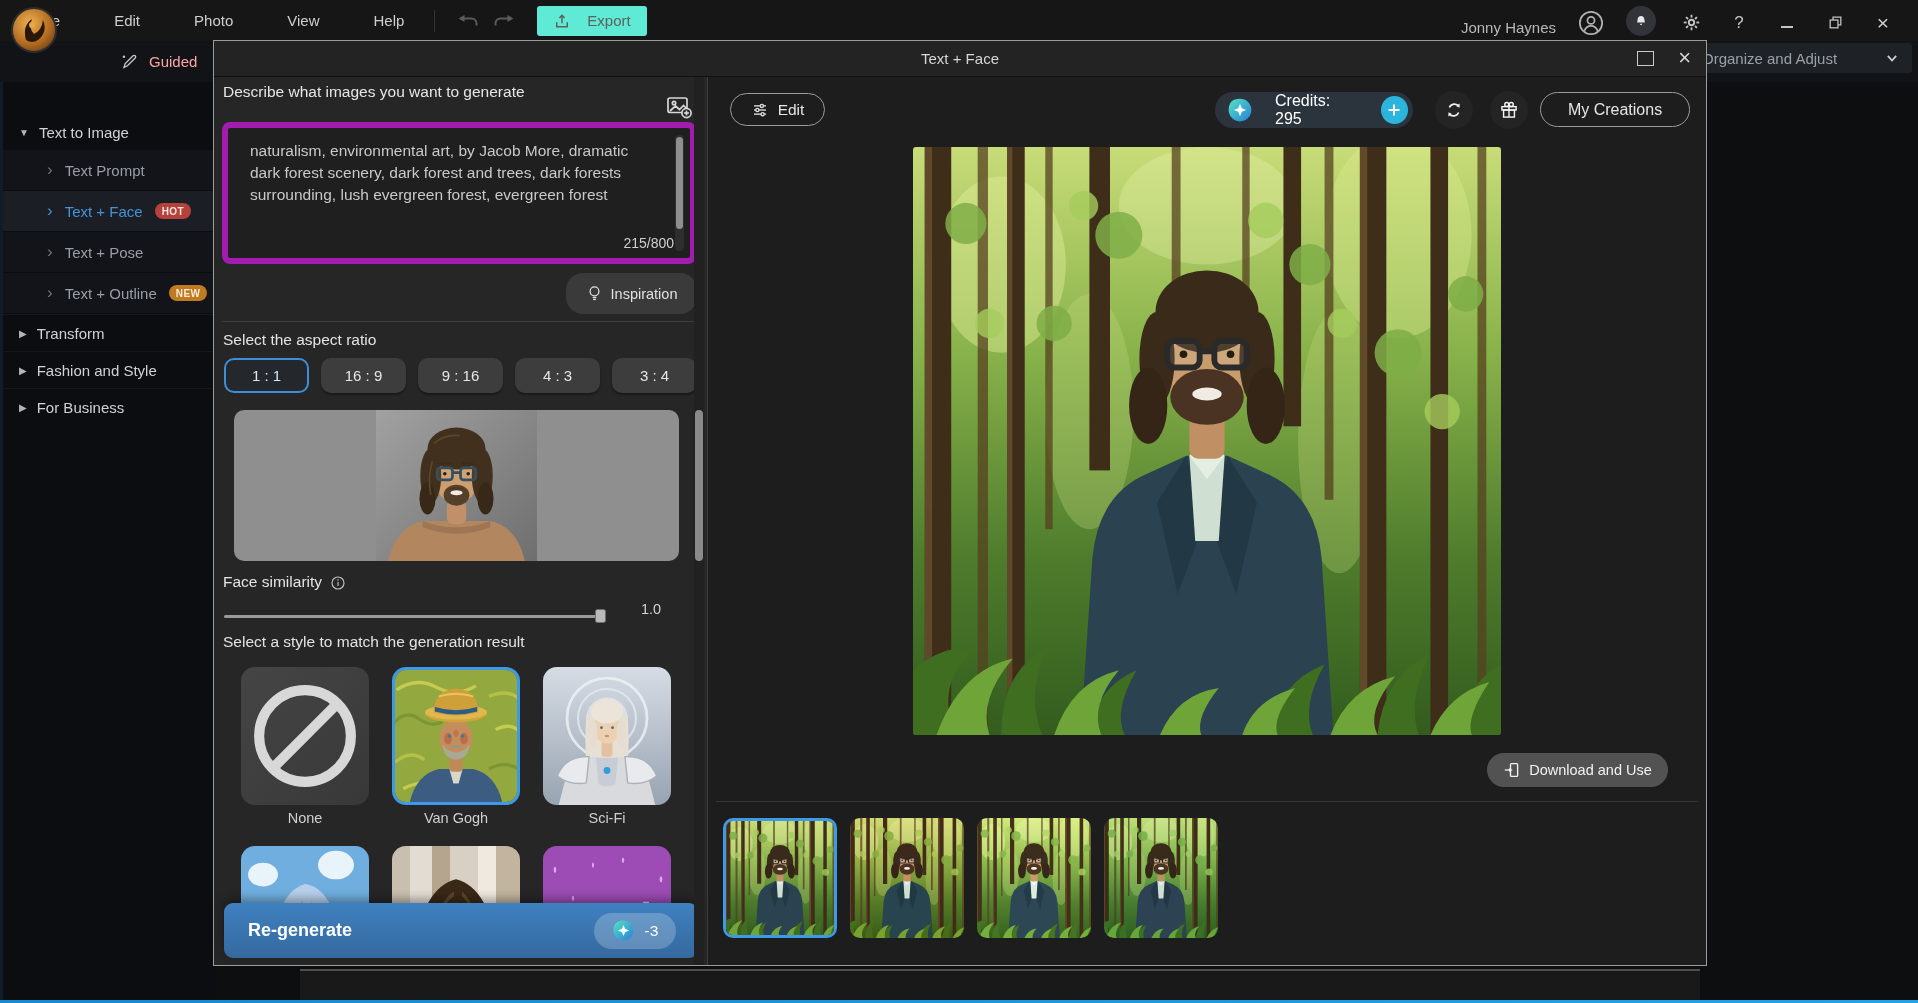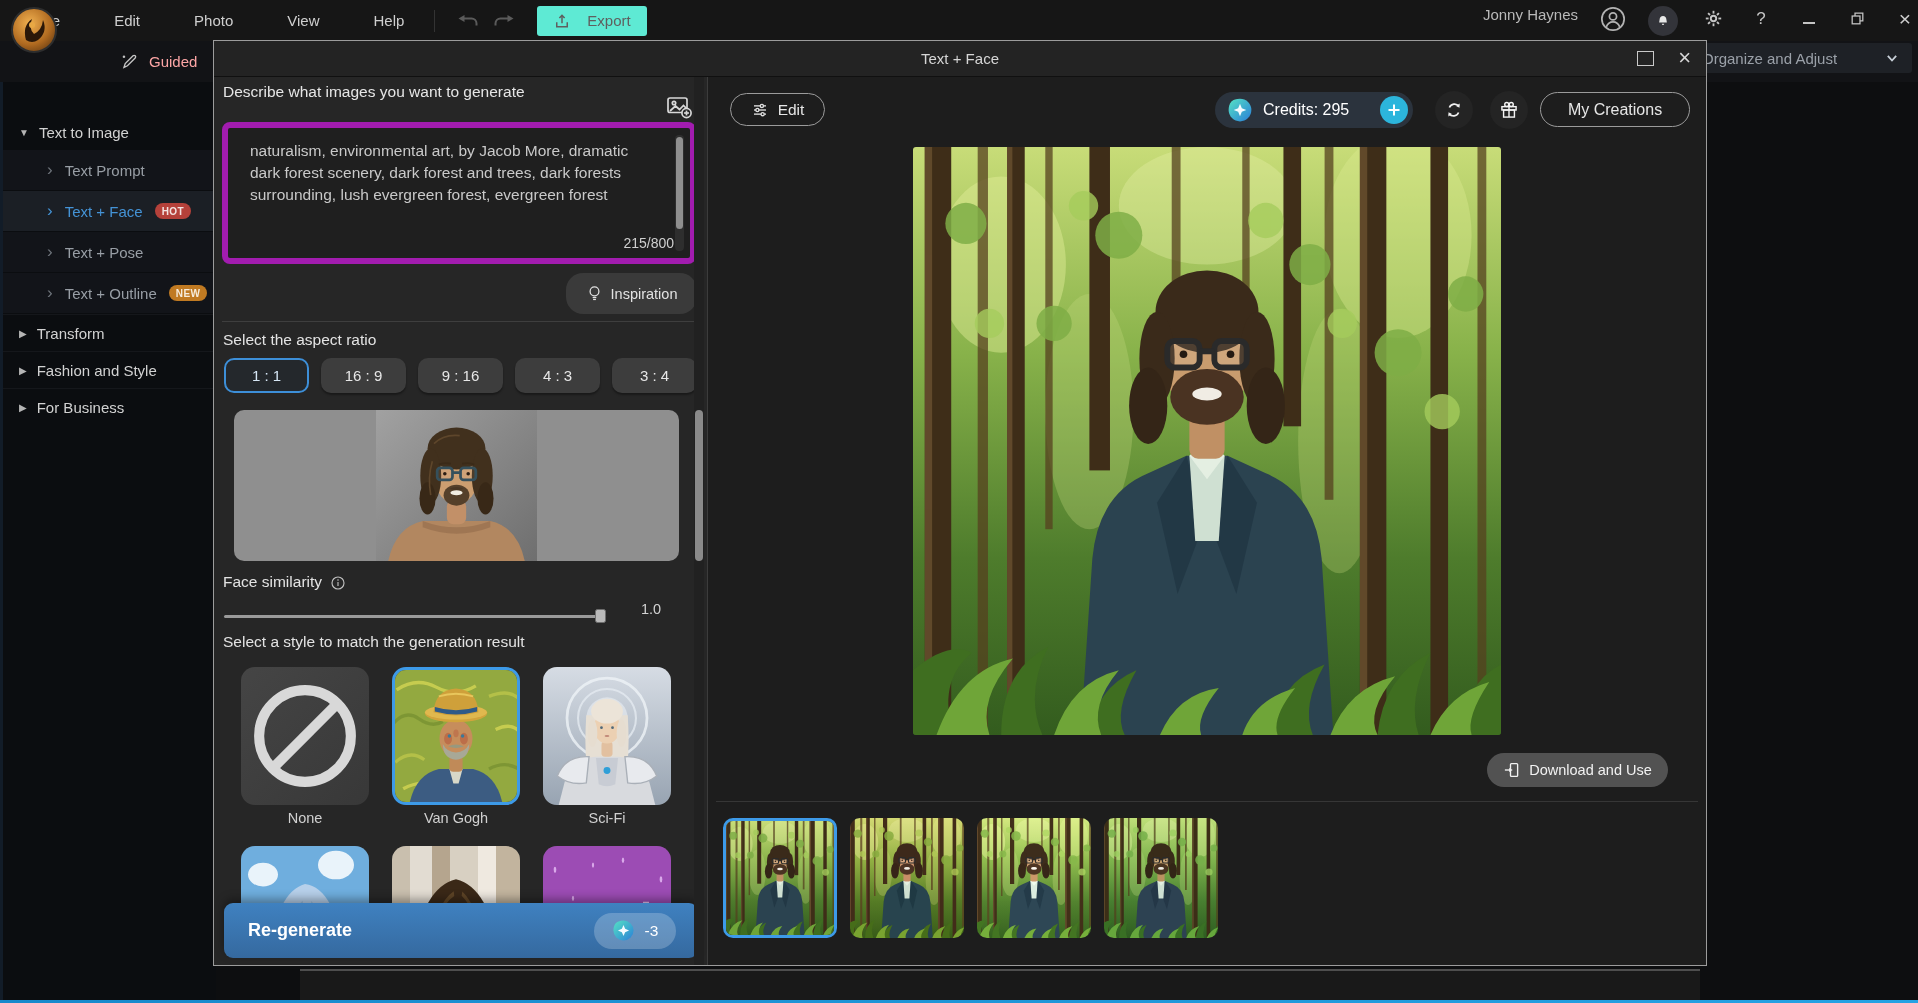--- a/index.html
+++ b/index.html
@@ -7,21 +7,21 @@
     font-family:"Liberation Sans",sans-serif;color:#ccc;-webkit-font-smoothing:antialiased;}
 
   
   .menubar{position:absolute;top:0;left:0;right:0;height:41px;background:#161616;display:flex;align-items:center;border-bottom:1px solid #0a0a0a;}
   .logo{position:absolute;top:6px;left:10px;width:48px;height:48px;z-index:8;}
   .menu-items{display:flex;gap:54px;margin-left:36px;font-size:15px;color:#cfcfcf;}
   .menu-items span{cursor:default;}
   .mb-sep{width:1px;height:22px;background:#333;margin:0 18px 0 30px;}
   .hist-btn{width:30px;height:24px;display:flex;align-items:center;justify-content:center;margin-right:6px;opacity:.8;}
   .export-btn{display:flex;align-items:center;gap:16px;background:#5eead4;border-radius:3px;height:30px;padding:0 16px;margin-left:12px;color:#5f5f5f;font-size:15px;text-align:right;}
-  .mb-right{margin-left:auto;display:flex;align-items:flex-start;gap:22px;}
+  .mb-right{margin-left:auto;display:flex;align-items:flex-end;gap:22px;padding-right:22px;}
   .user-name{font-size:15px;color:#b9b9b9;}
   .titlebar-ico{display:flex;align-items:center;justify-content:center;width:26px;height:26px;color:#c4c4c4;}
   .bell-circle{width:30px;height:30px;border-radius:50%;background:#33343a;display:flex;align-items:center;justify-content:center;}
   .help-glyph{font-size:17px;color:#c4c4c4;}
   .min-bar{width:12px;height:2px;background:#c4c4c4;margin-top:8px;}
   .close-glyph{font-size:21px;color:#cfcfcf;line-height:1;}
 
   
   .toolbar2{position:absolute;top:41px;left:0;right:0;height:41px;background:#121316;display:flex;align-items:center;}
   .guided{display:flex;align-items:center;gap:10px;margin-left:120px;font-size:15px;color:#fca5a5;}
@@ -94,21 +94,21 @@
   .regen-btn .lab{margin-left:24px;font-size:18px;font-weight:bold;color:#fff;}
   .regen-cost{margin-left:auto;margin-right:22px;width:82px;height:36px;border-radius:18px;background:rgba(255,255,255,.22);
     display:flex;align-items:center;justify-content:center;gap:10px;color:#fff;font-size:15.5px;}
   .lp-scroll{position:absolute;right:3px;top:0;bottom:0;width:10px;background:#212121;z-index:4;}
   .lp-thumb{position:absolute;left:1px;top:333px;width:8px;height:151px;background:#8a8a8a;border-radius:4px;}
 
   
   .edit-btn{position:absolute;left:22px;top:16px;width:95px;height:33px;border:1.6px solid #9b9b9b;border-radius:17px;
     display:flex;align-items:center;justify-content:center;gap:9px;font-size:15.5px;color:#e6e6e6;box-sizing:border-box;}
   .credits-pill{position:absolute;left:507px;top:15px;width:198px;height:36px;border-radius:19px;background:#2b333d;
-    display:flex;align-items:center;padding:0 5px 0 12px;box-sizing:border-box;gap:10px;}
+    display:flex;align-items:center;padding:0 5px 0 12px;box-sizing:border-box;gap:22px;}
   .credits-pill .txt{font-size:16px;color:#fff;}
   .plus-circle{margin-left:auto;width:28px;height:28px;border-radius:50%;background:#2cb5dc;display:flex;align-items:center;justify-content:center;}
   .round-ico{position:absolute;top:14px;width:38px;height:38px;border-radius:50%;background:#242424;display:flex;align-items:center;justify-content:center;}
   .my-creations{position:absolute;left:832px;top:15px;width:150px;height:35px;border:1.6px solid #9b9b9b;border-radius:18px;
     display:flex;align-items:center;justify-content:center;font-size:16px;color:#e6e6e6;box-sizing:border-box;}
   .stage-img{position:absolute;left:205px;top:70px;width:588px;height:588px;border-radius:3px;overflow:hidden;}
   .stage-img svg{width:100%;height:100%;display:block;}
   .download-btn{position:absolute;left:779px;top:676px;width:181px;height:34px;border-radius:17px;background:rgba(96,96,96,.8);
     display:flex;align-items:center;justify-content:center;gap:8px;font-size:14.5px;color:#f2f2f2;}
   .rp-divider{position:absolute;left:8px;right:8px;top:724px;height:1px;background:#363636;}

